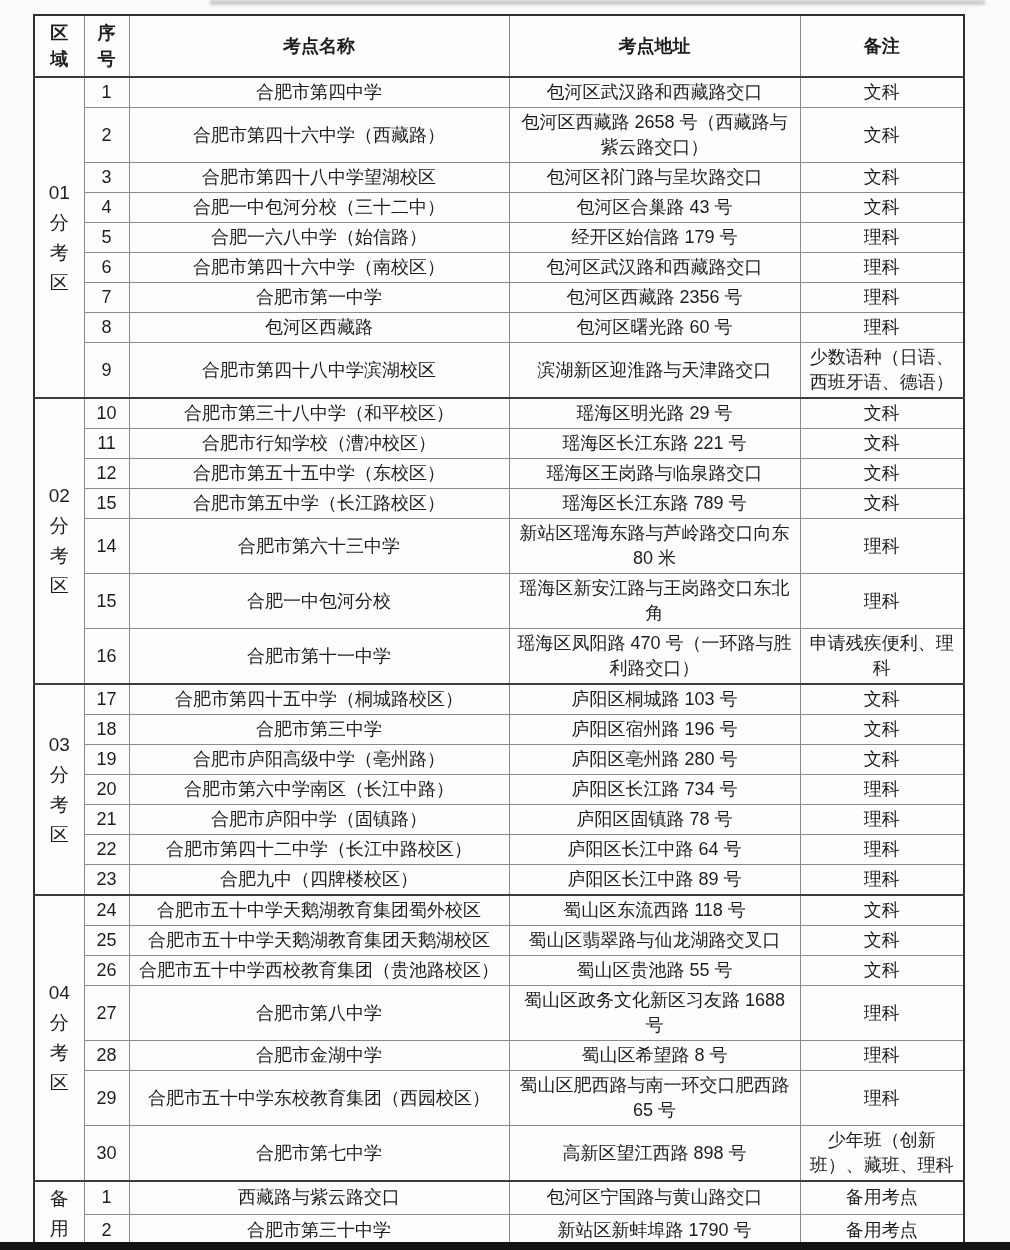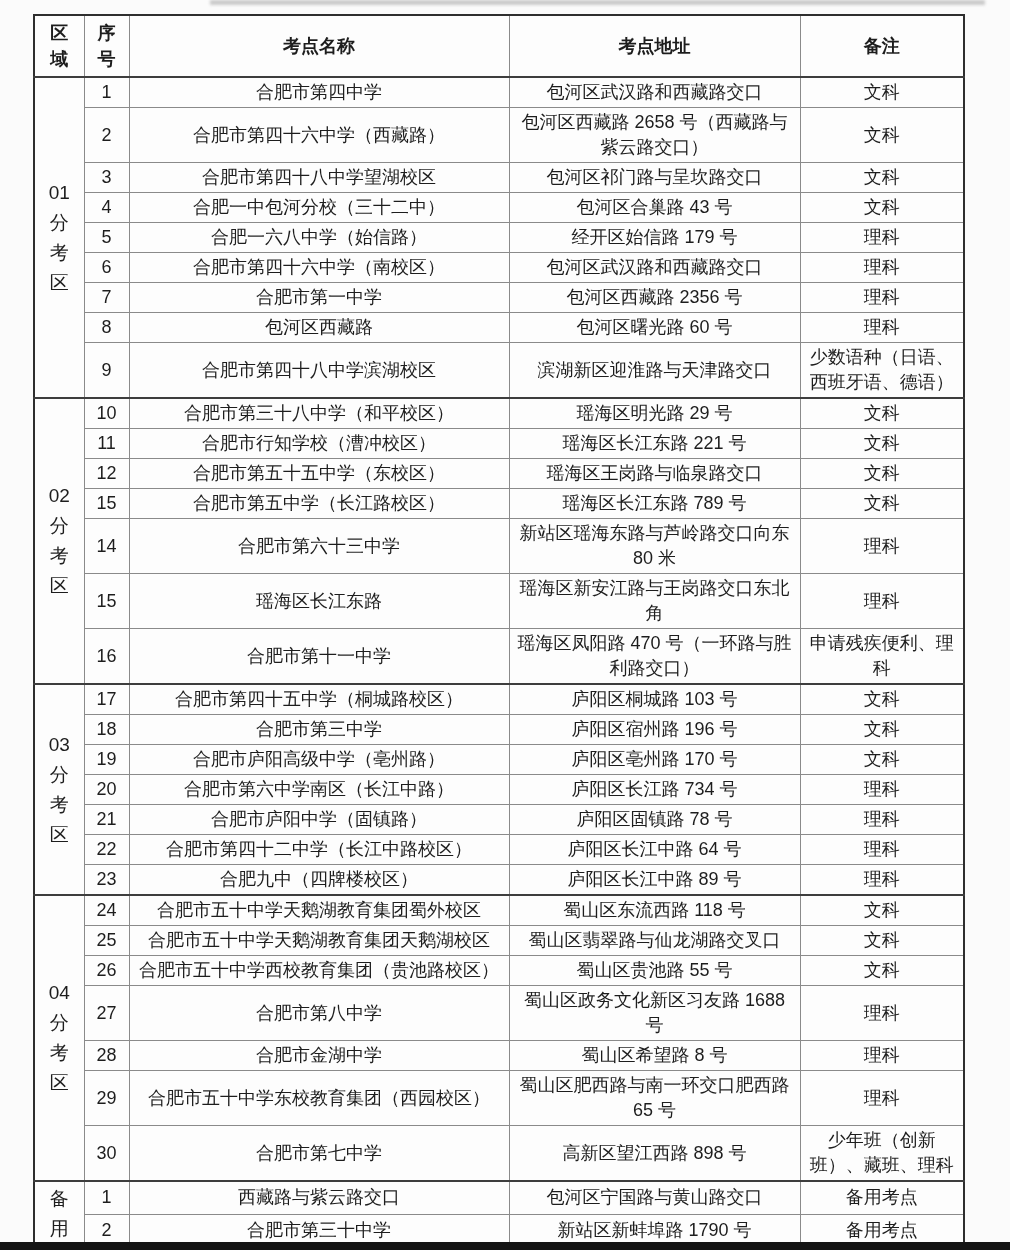--- a/index.html
+++ b/index.html
@@ -194,21 +194,21 @@
           <td>文科</td>
         </tr>
         <tr>
           <td class="no-cell">14</td>
           <td>合肥市第六十三中学</td>
           <td>新站区瑶海东路与芦岭路交口向东 80 米</td>
           <td>理科</td>
         </tr>
         <tr>
           <td class="no-cell">15</td>
-          <td>瑶海区长江东路</td>
+          <td>合肥一中包河分校</td>
           <td>瑶海区新安江路与王岗路交口东北角</td>
           <td>理科</td>
         </tr>
         <tr>
           <td class="no-cell">16</td>
           <td>合肥市第十一中学</td>
           <td>瑶海区凤阳路 470 号（一环路与胜利路交口）</td>
           <td>申请残疾便利、理科</td>
         </tr>
         <tr class="group-start">
@@ -223,21 +223,21 @@
         </tr>
         <tr>
           <td class="no-cell">18</td>
           <td>合肥市第三中学</td>
           <td>庐阳区宿州路 196 号</td>
           <td>文科</td>
         </tr>
         <tr>
           <td class="no-cell">19</td>
           <td>合肥市庐阳高级中学（亳州路）</td>
-          <td>庐阳区亳州路 170 号</td>
+          <td>庐阳区亳州路 280 号</td>
           <td>文科</td>
         </tr>
         <tr>
           <td class="no-cell">20</td>
           <td>合肥市第六中学南区（长江中路）</td>
           <td>庐阳区长江路 734 号</td>
           <td>理科</td>
         </tr>
         <tr>
           <td class="no-cell">21</td>

